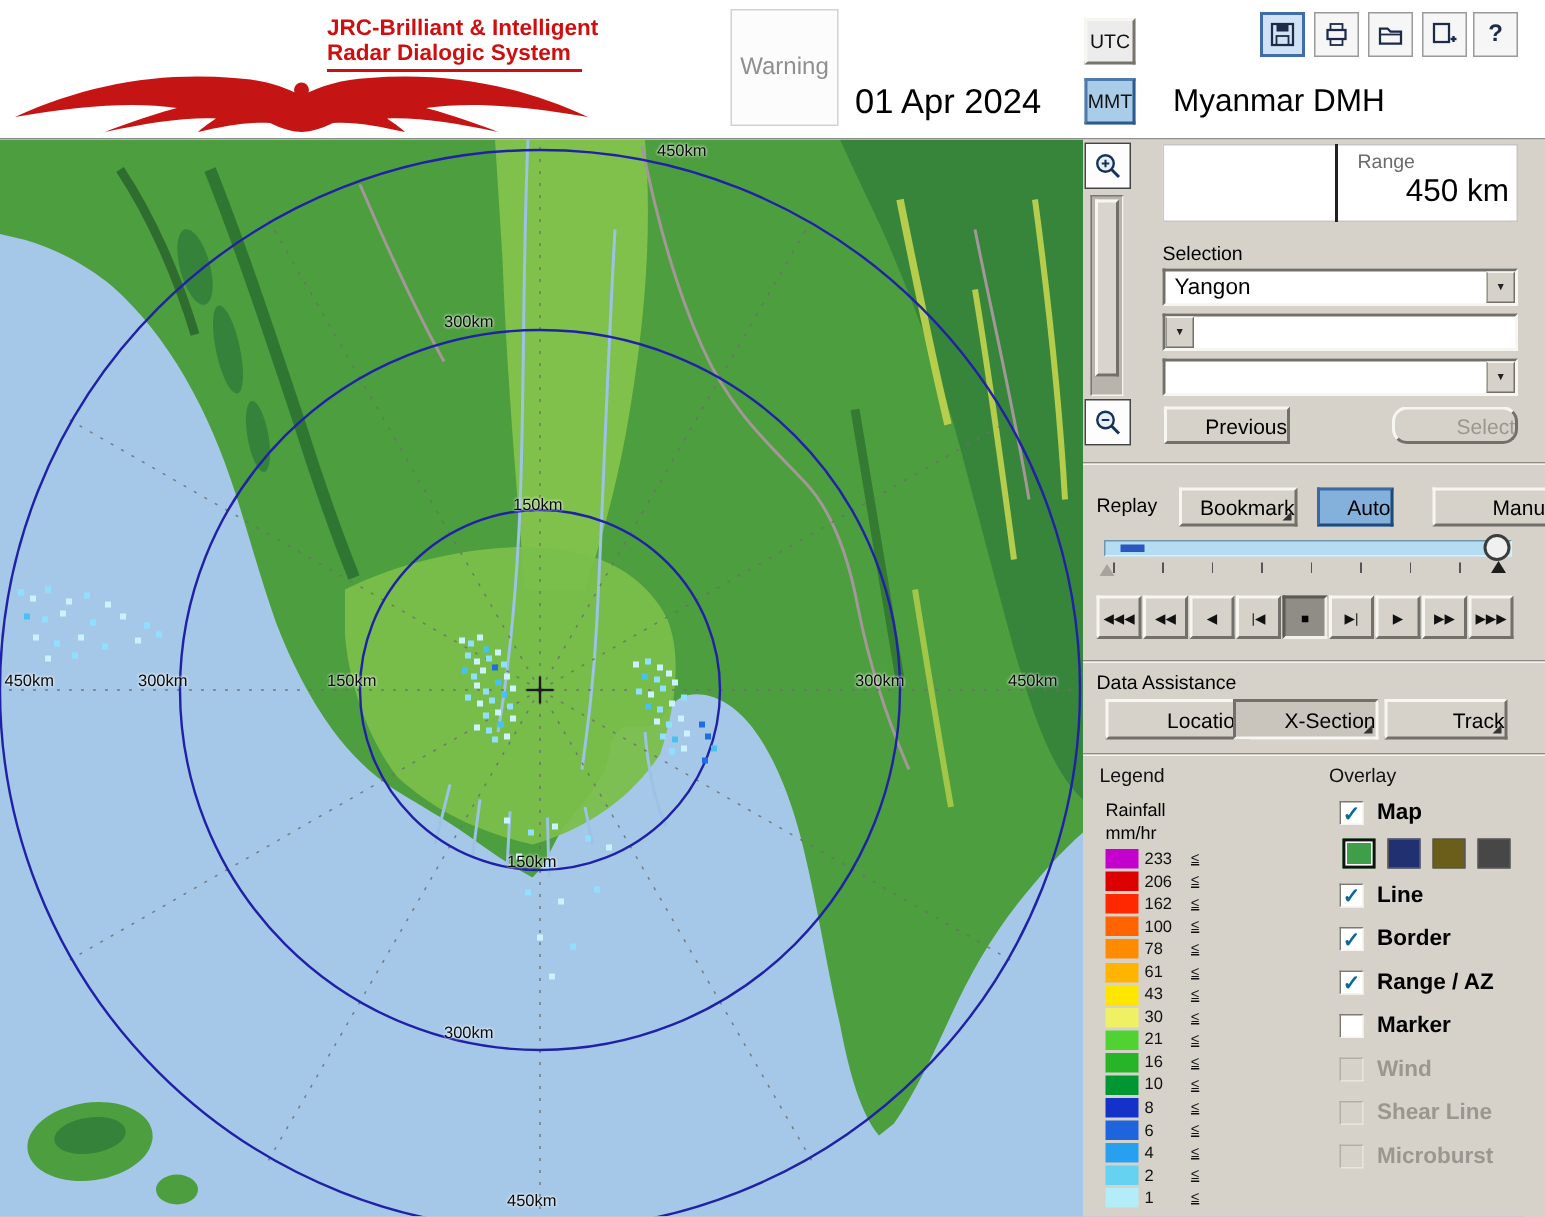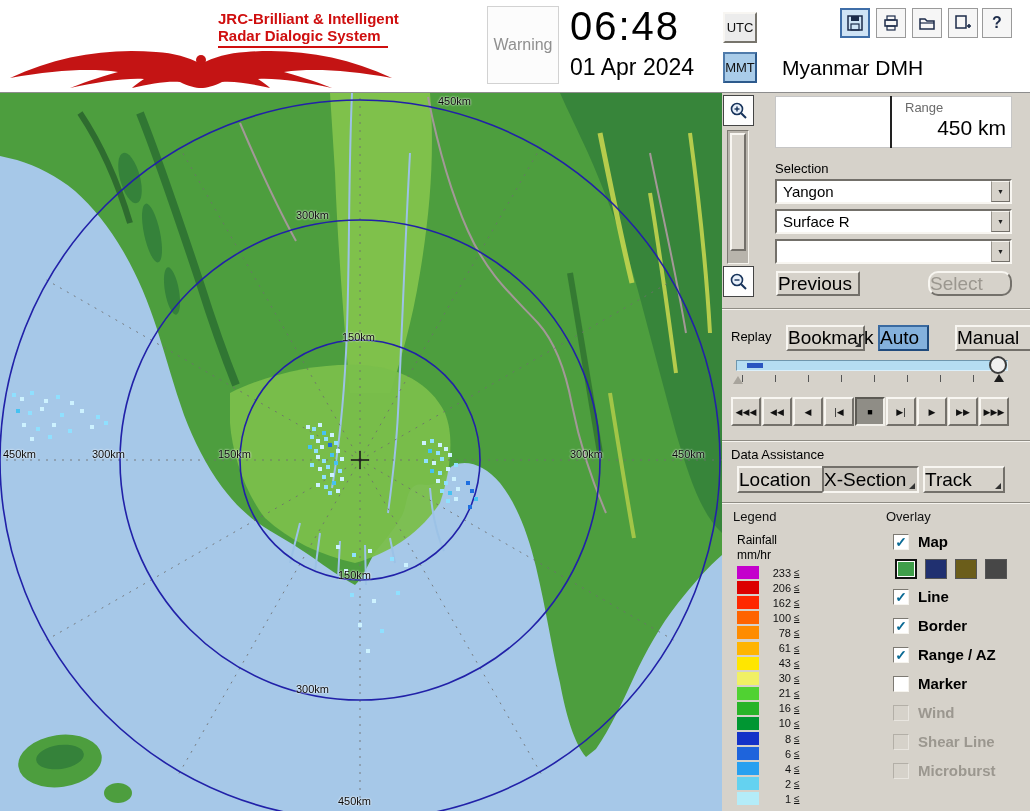--- a/index.html
+++ b/index.html
@@ -25,21 +25,21 @@
            background:#ececec; border:2px solid; border-color:#f8f6f2 #77746c #77746c #f8f6f2; }
   .tz-utc { top:12px; }
   .tz-mmt { top:52px; background:#a9cce9; border-color:#4f7bab #2d5a8c #2d5a8c #4f7bab; }
   .toolbtn { top:8px; width:30px; height:30px; background:#f6f6f6; border:1px solid #9a9a9a;
              display:flex; align-items:center; justify-content:center; }
   .toolbtn.selected { background:#cfe3f5; border:2px solid #3f6ea8; }
   .station { left:782px; top:56px; font-size:21px; color:#000; }
 
   
   .btn { position:absolute; background:#d6d2ca; border:2px solid; border-color:#f8f6f1 #73706a #73706a #f8f6f1;
-         font-size:19px; color:#000; display:flex; align-items:center; justify-content:flex-start; }
+         font-size:14px; color:#000; display:flex; align-items:center; justify-content:flex-end; }
   .btn.pressed { border-color:#73706a #f8f6f1 #f8f6f1 #73706a; background:#c9c5bd; }
   .btn.disabled { color:#9b978f; }
   .btn.blue-sel { background:#84b1dc; border-color:#3a6aa0 #1f4a7c #1f4a7c #3a6aa0; }
   .corner-tri { position:absolute; right:2px; bottom:2px; width:0; height:0;
                 border-left:6px solid transparent; border-bottom:6px solid #333; }
 
   
   .panel { left:722px; top:93px; width:308px; height:718px; background:#d6d2ca; }
   .range-box { left:775px; top:96px; width:237px; height:52px; background:#fff; border:1px solid #c6c6c6; }
   .range-vline { left:890px; top:96px; width:2px; height:52px; background:#222; }
@@ -70,21 +70,21 @@
             border:2px solid; border-color:#f8f6f1 #73706a #73706a #f8f6f1; display:flex; align-items:center; justify-content:center; padding:0; }
   .pb-btn.pressed { background:#8f8d86; border-color:#5c5a54 #f1efe9 #f1efe9 #5c5a54; color:#000; }
 
   
   .legend-title { left:733px; top:509px; font-size:13px; }
   .overlay-title { left:886px; top:509px; font-size:13px; }
   .lg-unit { left:737px; font-size:12px; color:#000; }
   .lg-scale { left:737px; top:565px; width:110px; }
   .lg-row { display:flex; align-items:center; height:15.1px; }
   .lg-sw { width:22px; height:13px; display:inline-block; }
-  .lg-val { width:28px; text-align:right; font-size:11px; margin-left:4px; }
+  .lg-val { width:28px; text-align:left; font-size:11px; margin-left:4px; }
   .lg-le { font-size:10px; margin-left:3px; text-decoration:underline; }
 
   
   .ov-list { left:893px; top:527px; width:137px; }
   .ov-row { display:flex; align-items:center; height:29px; }
   .cb { width:16px; height:16px; background:#fff; border:1px solid; border-color:#7c7972 #f6f4ee #f6f4ee #7c7972;
         color:#0a6a94; font-weight:bold; font-size:14px; line-height:14px; text-align:center; margin-right:9px; flex:none; }
   .ov-label { font-size:15px; font-weight:600; color:#000; white-space:nowrap; }
   .ov-row.disabled .cb { background:#d6d2ca; border-color:#b3afa7 #e8e5df #e8e5df #b3afa7; color:transparent; }
   .ov-row.disabled .ov-label { color:#9b978f; }
@@ -280,21 +280,20 @@
   <div class="abs logo-underline"></div>
   <svg class="abs eagle" width="390" height="46" viewBox="0 0 390 46">
     <path fill="#c41414" d="M4,36 C52,14 100,6 150,10 C168,11 182,15 195,22 C208,15 222,11 240,10 C290,6 338,14 386,36 C340,28 306,26 278,30 C300,36 316,42 326,46 C298,40 272,36 252,37 C258,41 262,44 264,46 C246,42 230,39 216,40 C208,44 200,46 195,46 C190,46 182,44 174,40 C160,39 144,42 126,46 C128,44 132,41 138,37 C118,36 92,40 64,46 C74,42 90,36 112,30 C84,26 50,28 4,36 Z"></path>
     <circle cx="195" cy="18" r="5" fill="#c41414"></circle>
   </svg>
 
   <div class="abs warning-box">
     <span>Warning</span>
   </div>
 
-  <div class="abs clock">06:48</div>
   <div class="abs date">01 Apr 2024</div>
 
   <div class="abs tzbtn tz-utc">UTC</div>
   <div class="abs tzbtn tz-mmt">MMT</div>
 
   <div class="abs toolbtn selected" style="left:840px;">
     <svg width="18" height="18" viewBox="0 0 18 18">
       <rect x="2" y="2" width="14" height="14" fill="none" stroke="#1c2b4a" stroke-width="1.5"></rect>
       <rect x="5" y="2" width="8" height="5" fill="#1c2b4a"></rect>
       <rect x="5" y="10" width="8" height="6" fill="none" stroke="#1c2b4a" stroke-width="1.2"></rect>
@@ -352,21 +351,20 @@
 <div class="abs range-vline"></div>
 <div class="abs range-label">Range</div>
 <div class="abs range-value">450 km</div>
 
 <div class="section-label" style="left:775px; top:161px;">Selection</div>
 <div class="dropdown" style="left:775px; top:179px;gap:46px;">
   <span class="dd-value">Yangon</span>
   <span class="dd-arrow">▼</span>
 </div>
 <div class="dropdown" style="left:775px; top:209px;">
-  <span class="dd-value">Surface R</span>
   <span class="dd-arrow">▼</span>
 </div>
 <div class="dropdown" style="left:775px; top:239px;">
   <span class="dd-value"></span>
   <span class="dd-arrow">▼</span>
 </div>
 <div class="btn" style="left:776px; top:271px; width:84px; height:25px;">
   <span>Previous</span>
 </div>
 <div class="btn disabled" style="left:928px; top:271px; width:84px; height:25px;border-radius:10px;">

